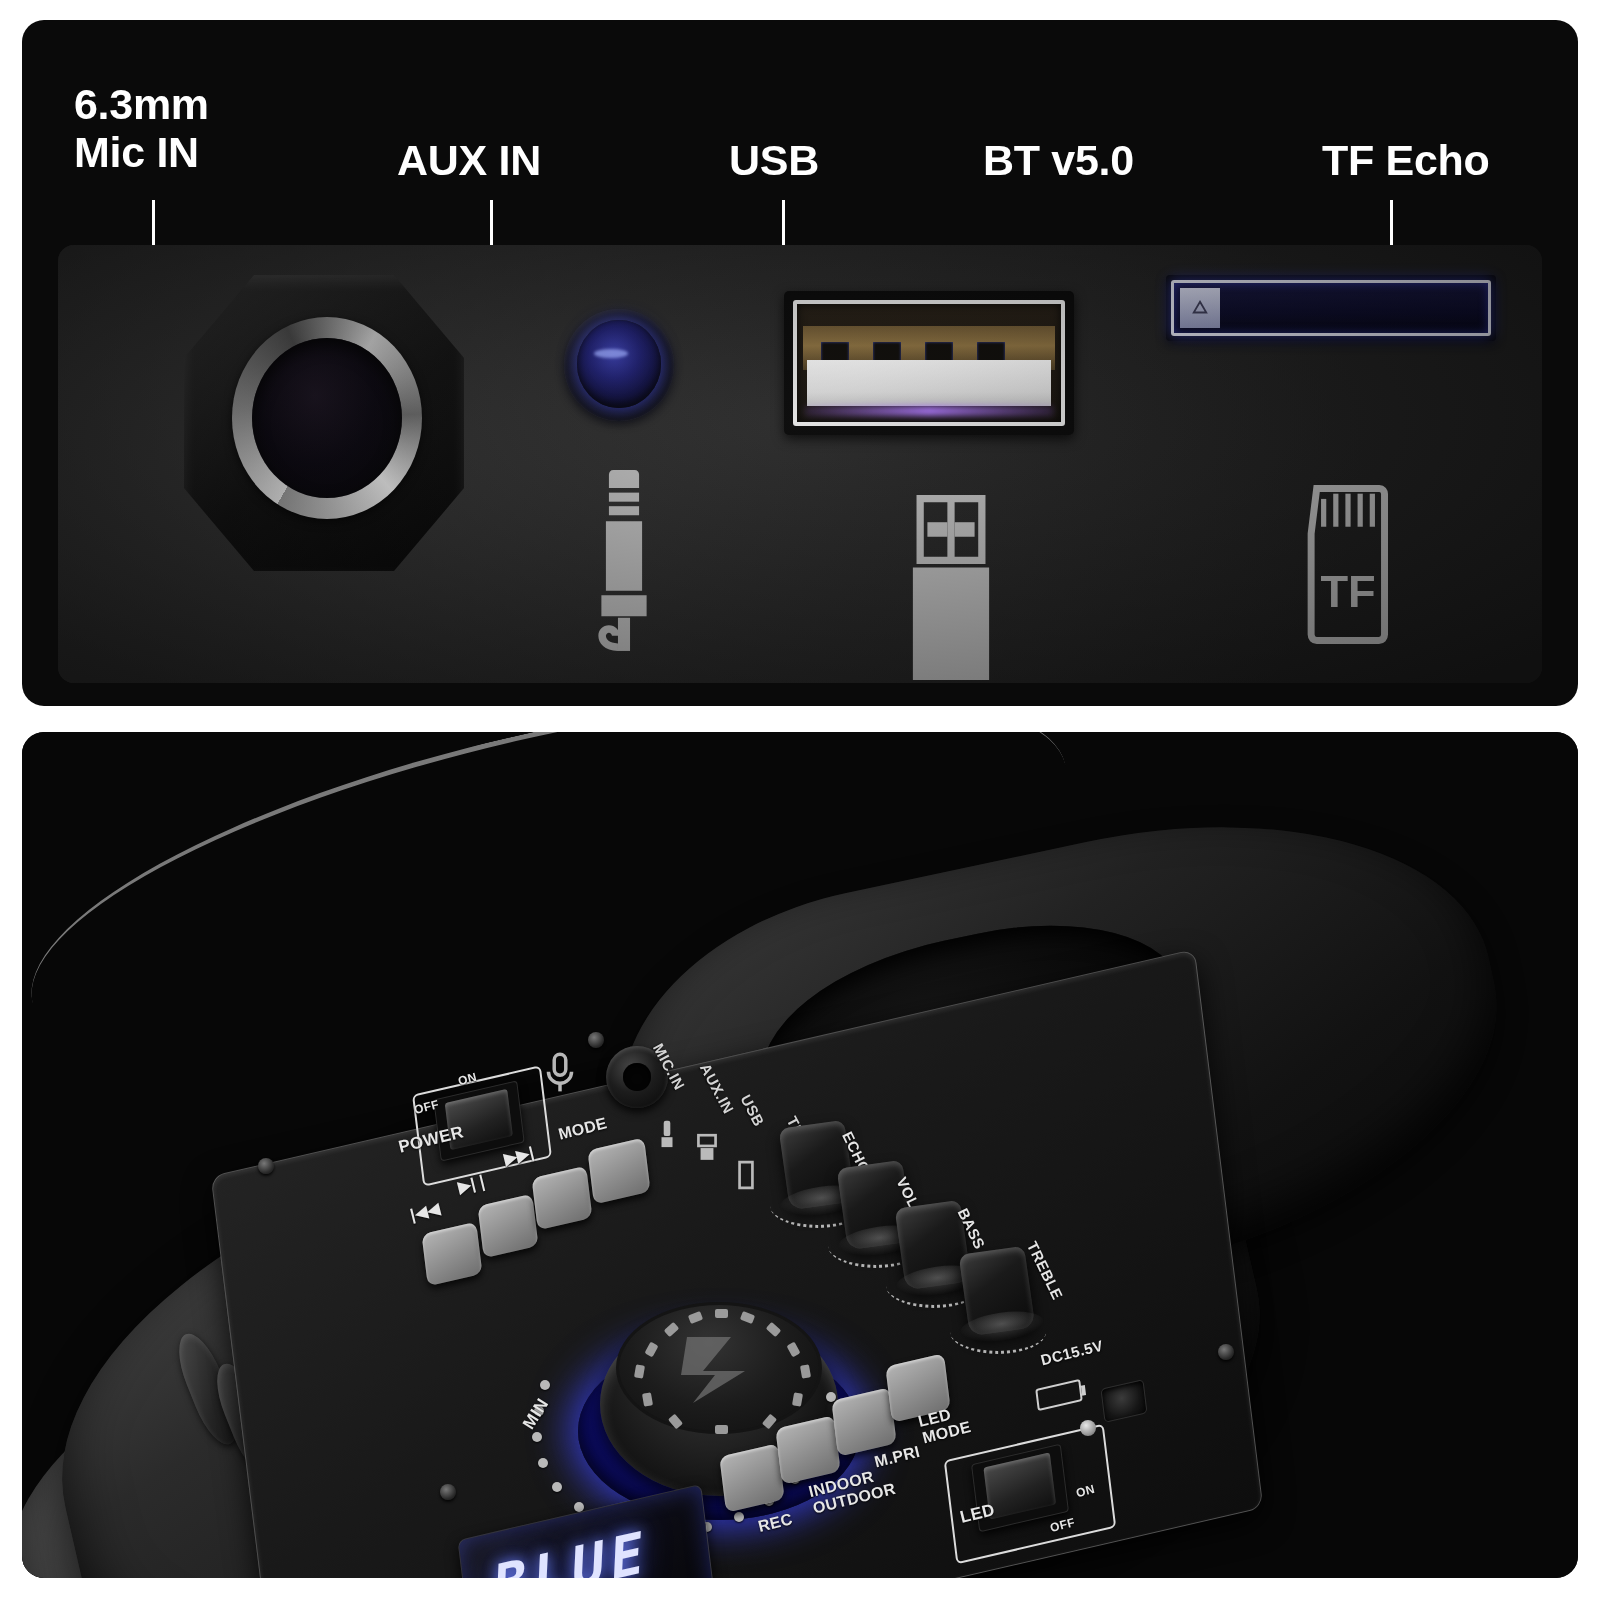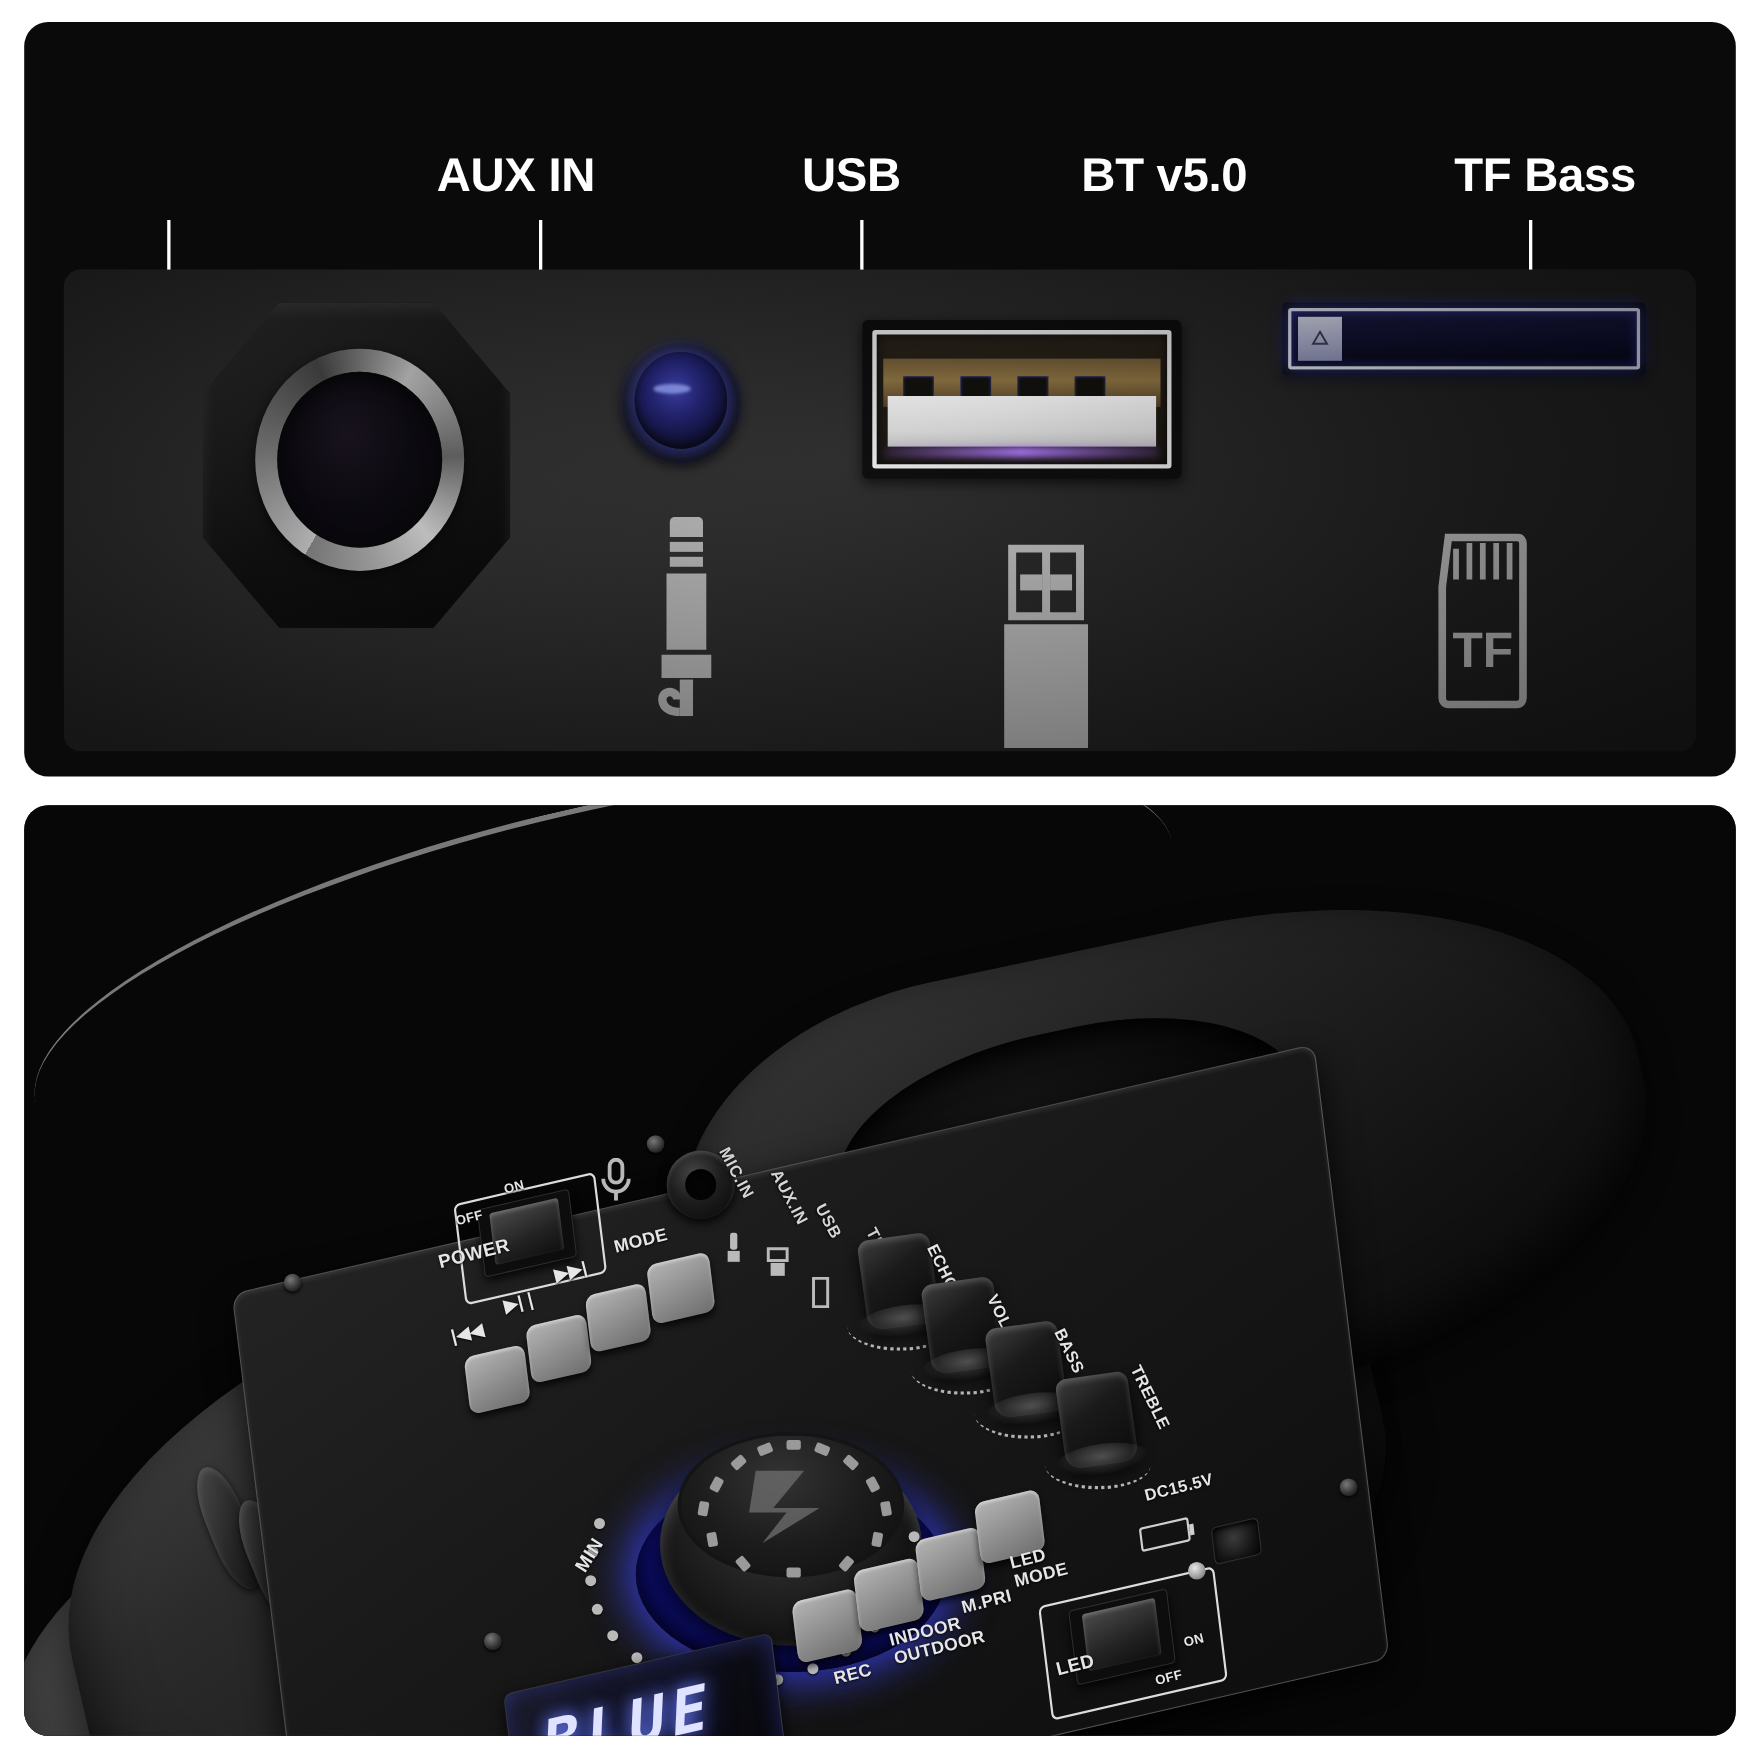--- a/index.html
+++ b/index.html
@@ -258,28 +258,30 @@
     background:radial-gradient(circle at 38% 34%, #e8e8e8, #9a9a9a 60%, #5b5b5b);
   }
 </style>
 </head>
 <body>
 
 <div id="stage">
 
   <div class="panel" id="panel-top">
 
+    <div class="callout" style="left:52px; top:60px; font-size:43px;">6.3mm
+Mic IN</div>
 
     <div class="callout" style="left:375px; top:116px; font-size:43px;">AUX IN</div>
 
     <div class="callout" style="left:707px; top:116px; font-size:43px;">USB</div>
 
     <div class="callout" style="left:961px; top:116px; font-size:43px;">BT v5.0</div>
 
-    <div class="callout" style="left:1300px; top:116px; font-size:43px;">TF Bass</div>
+    <div class="callout" style="left:1300px; top:116px; font-size:43px;">TF Echo</div>
 
     <div class="lead lead-v" style="left:130px; top:180px;  height:220px;"></div>
     <div class="lead lead-h" style="left:130px; top:397px;  width:38px;"></div>
     <div class="dot" style="left:163px; top:392px;"></div>
 
     <div class="lead lead-v" style="left:468px; top:180px;  height:145px;"></div>
     <div class="lead lead-h" style="left:468px; top:322px;  width:74px;"></div>
     <div class="dot" style="left:537px; top:317px;"></div>
 
     <div class="lead lead-v" style="left:760px; top:180px;  height:130px;"></div>

